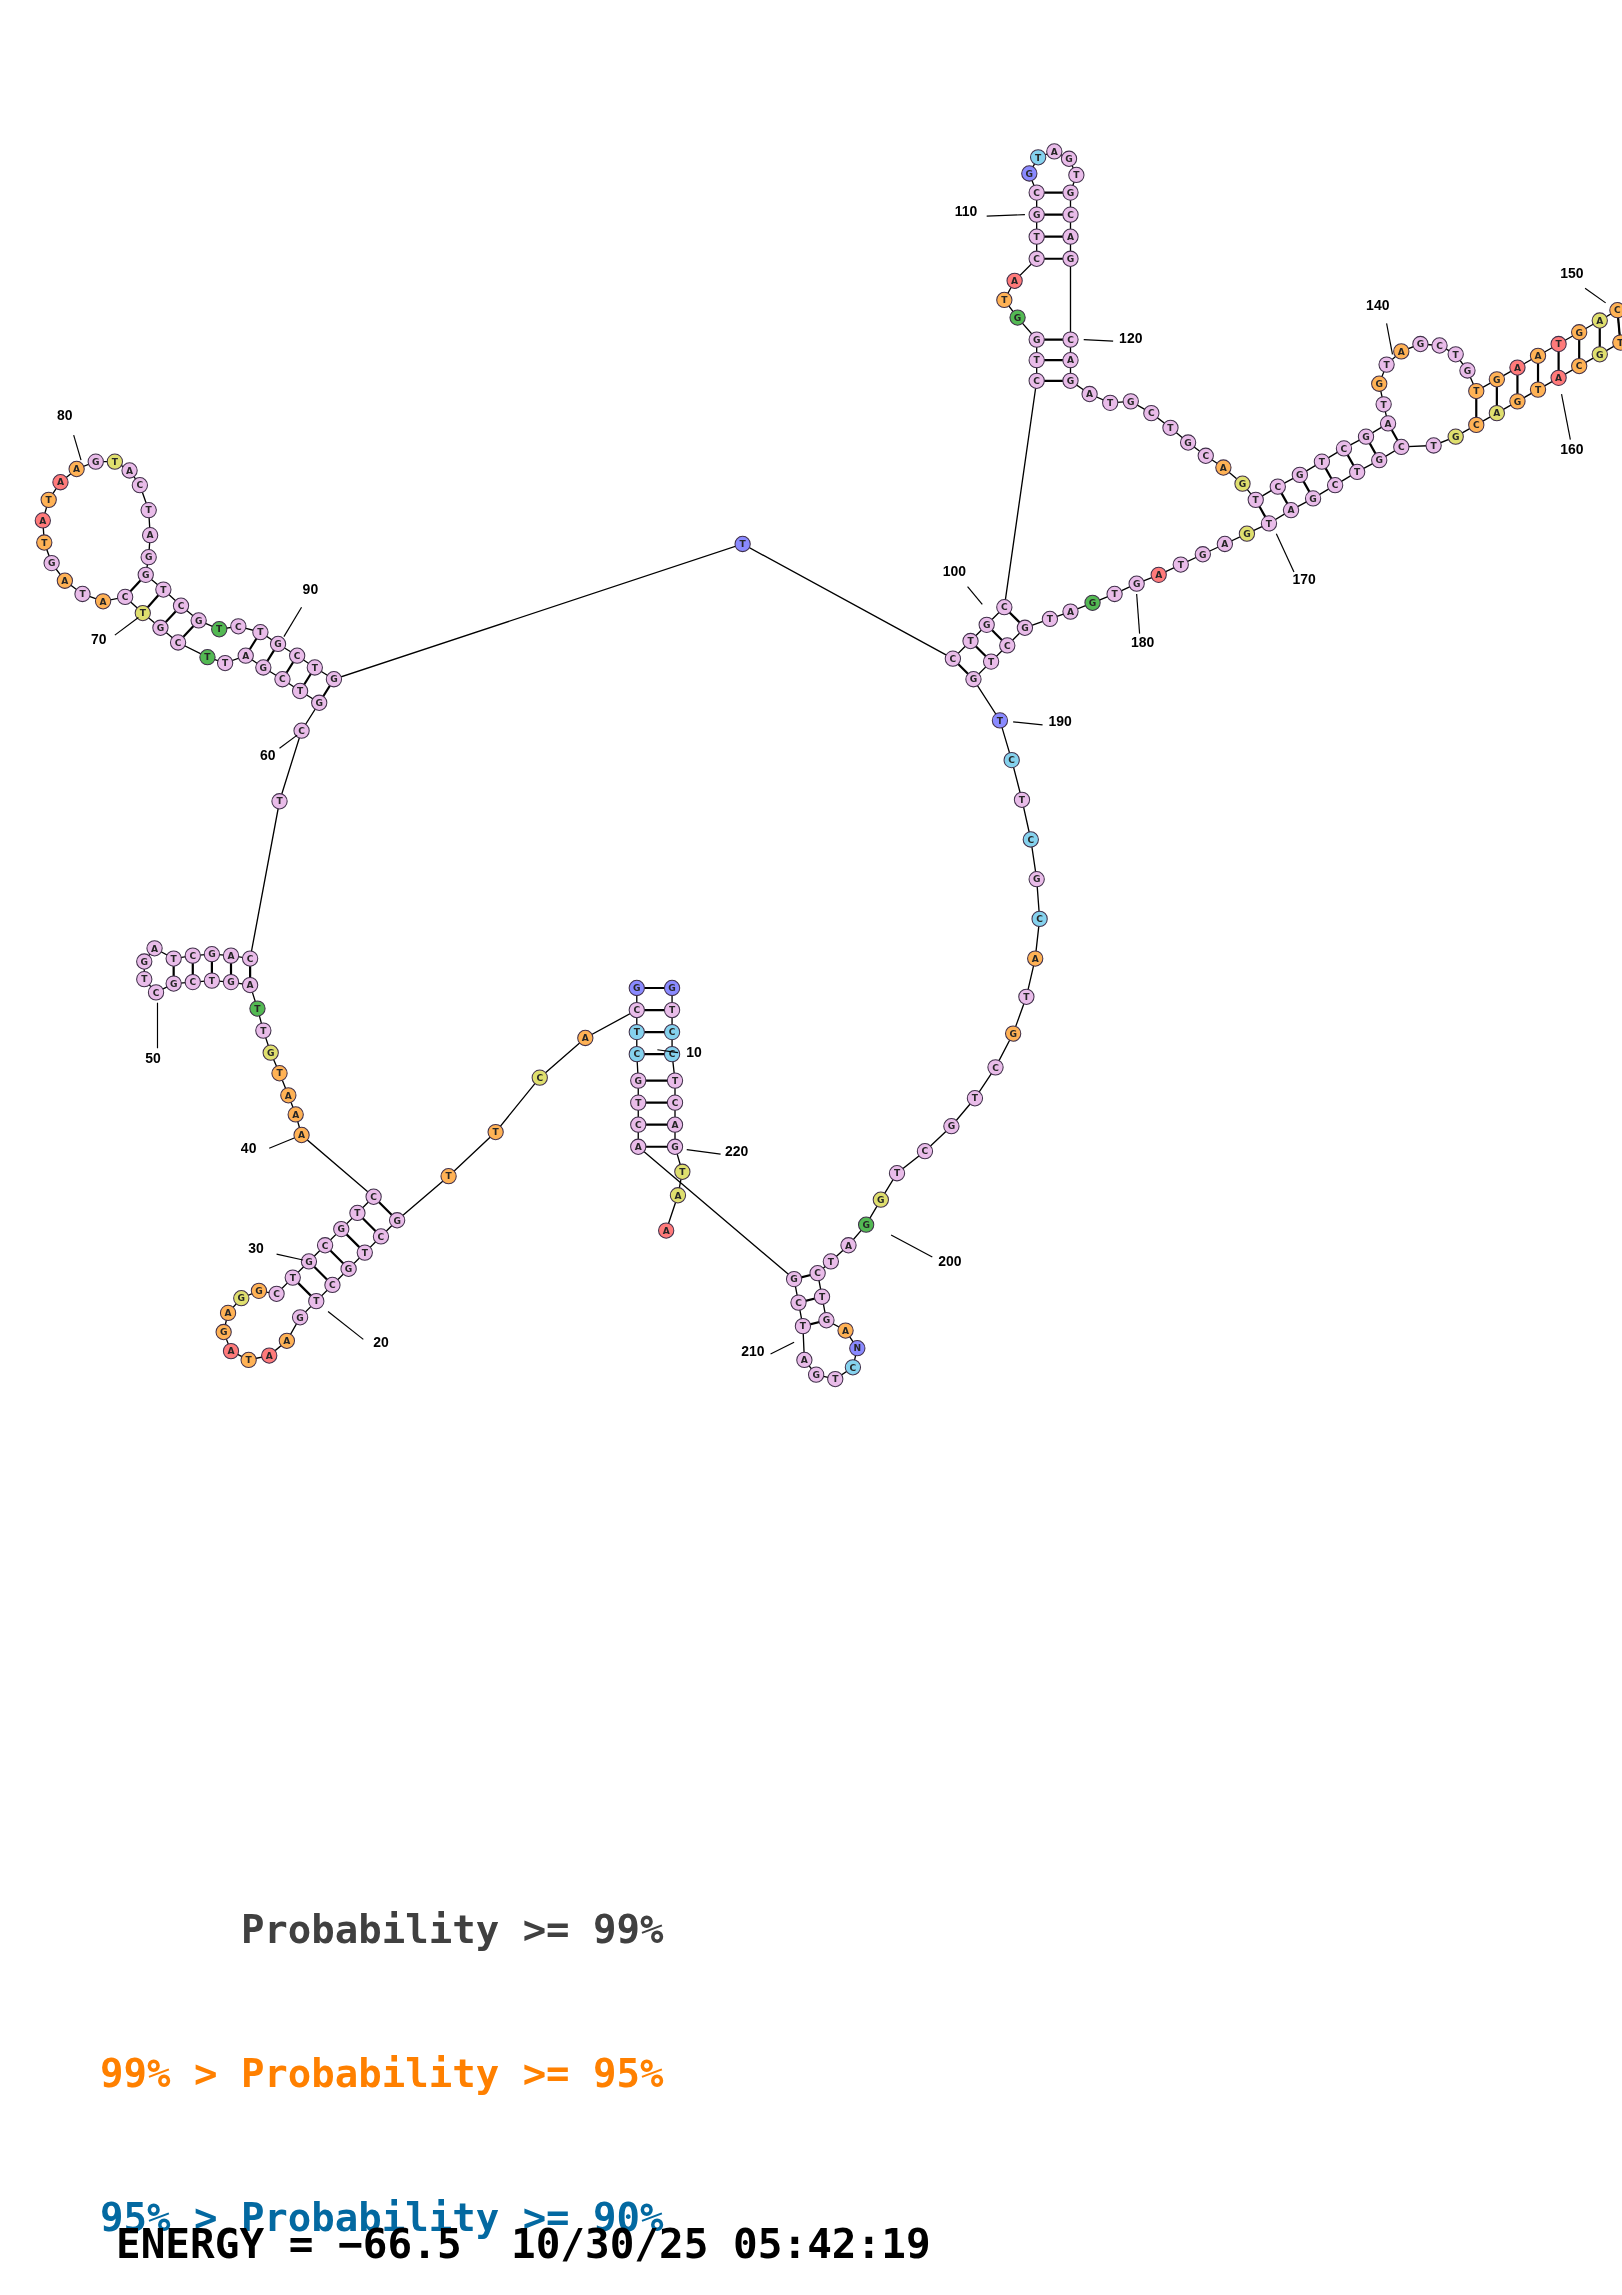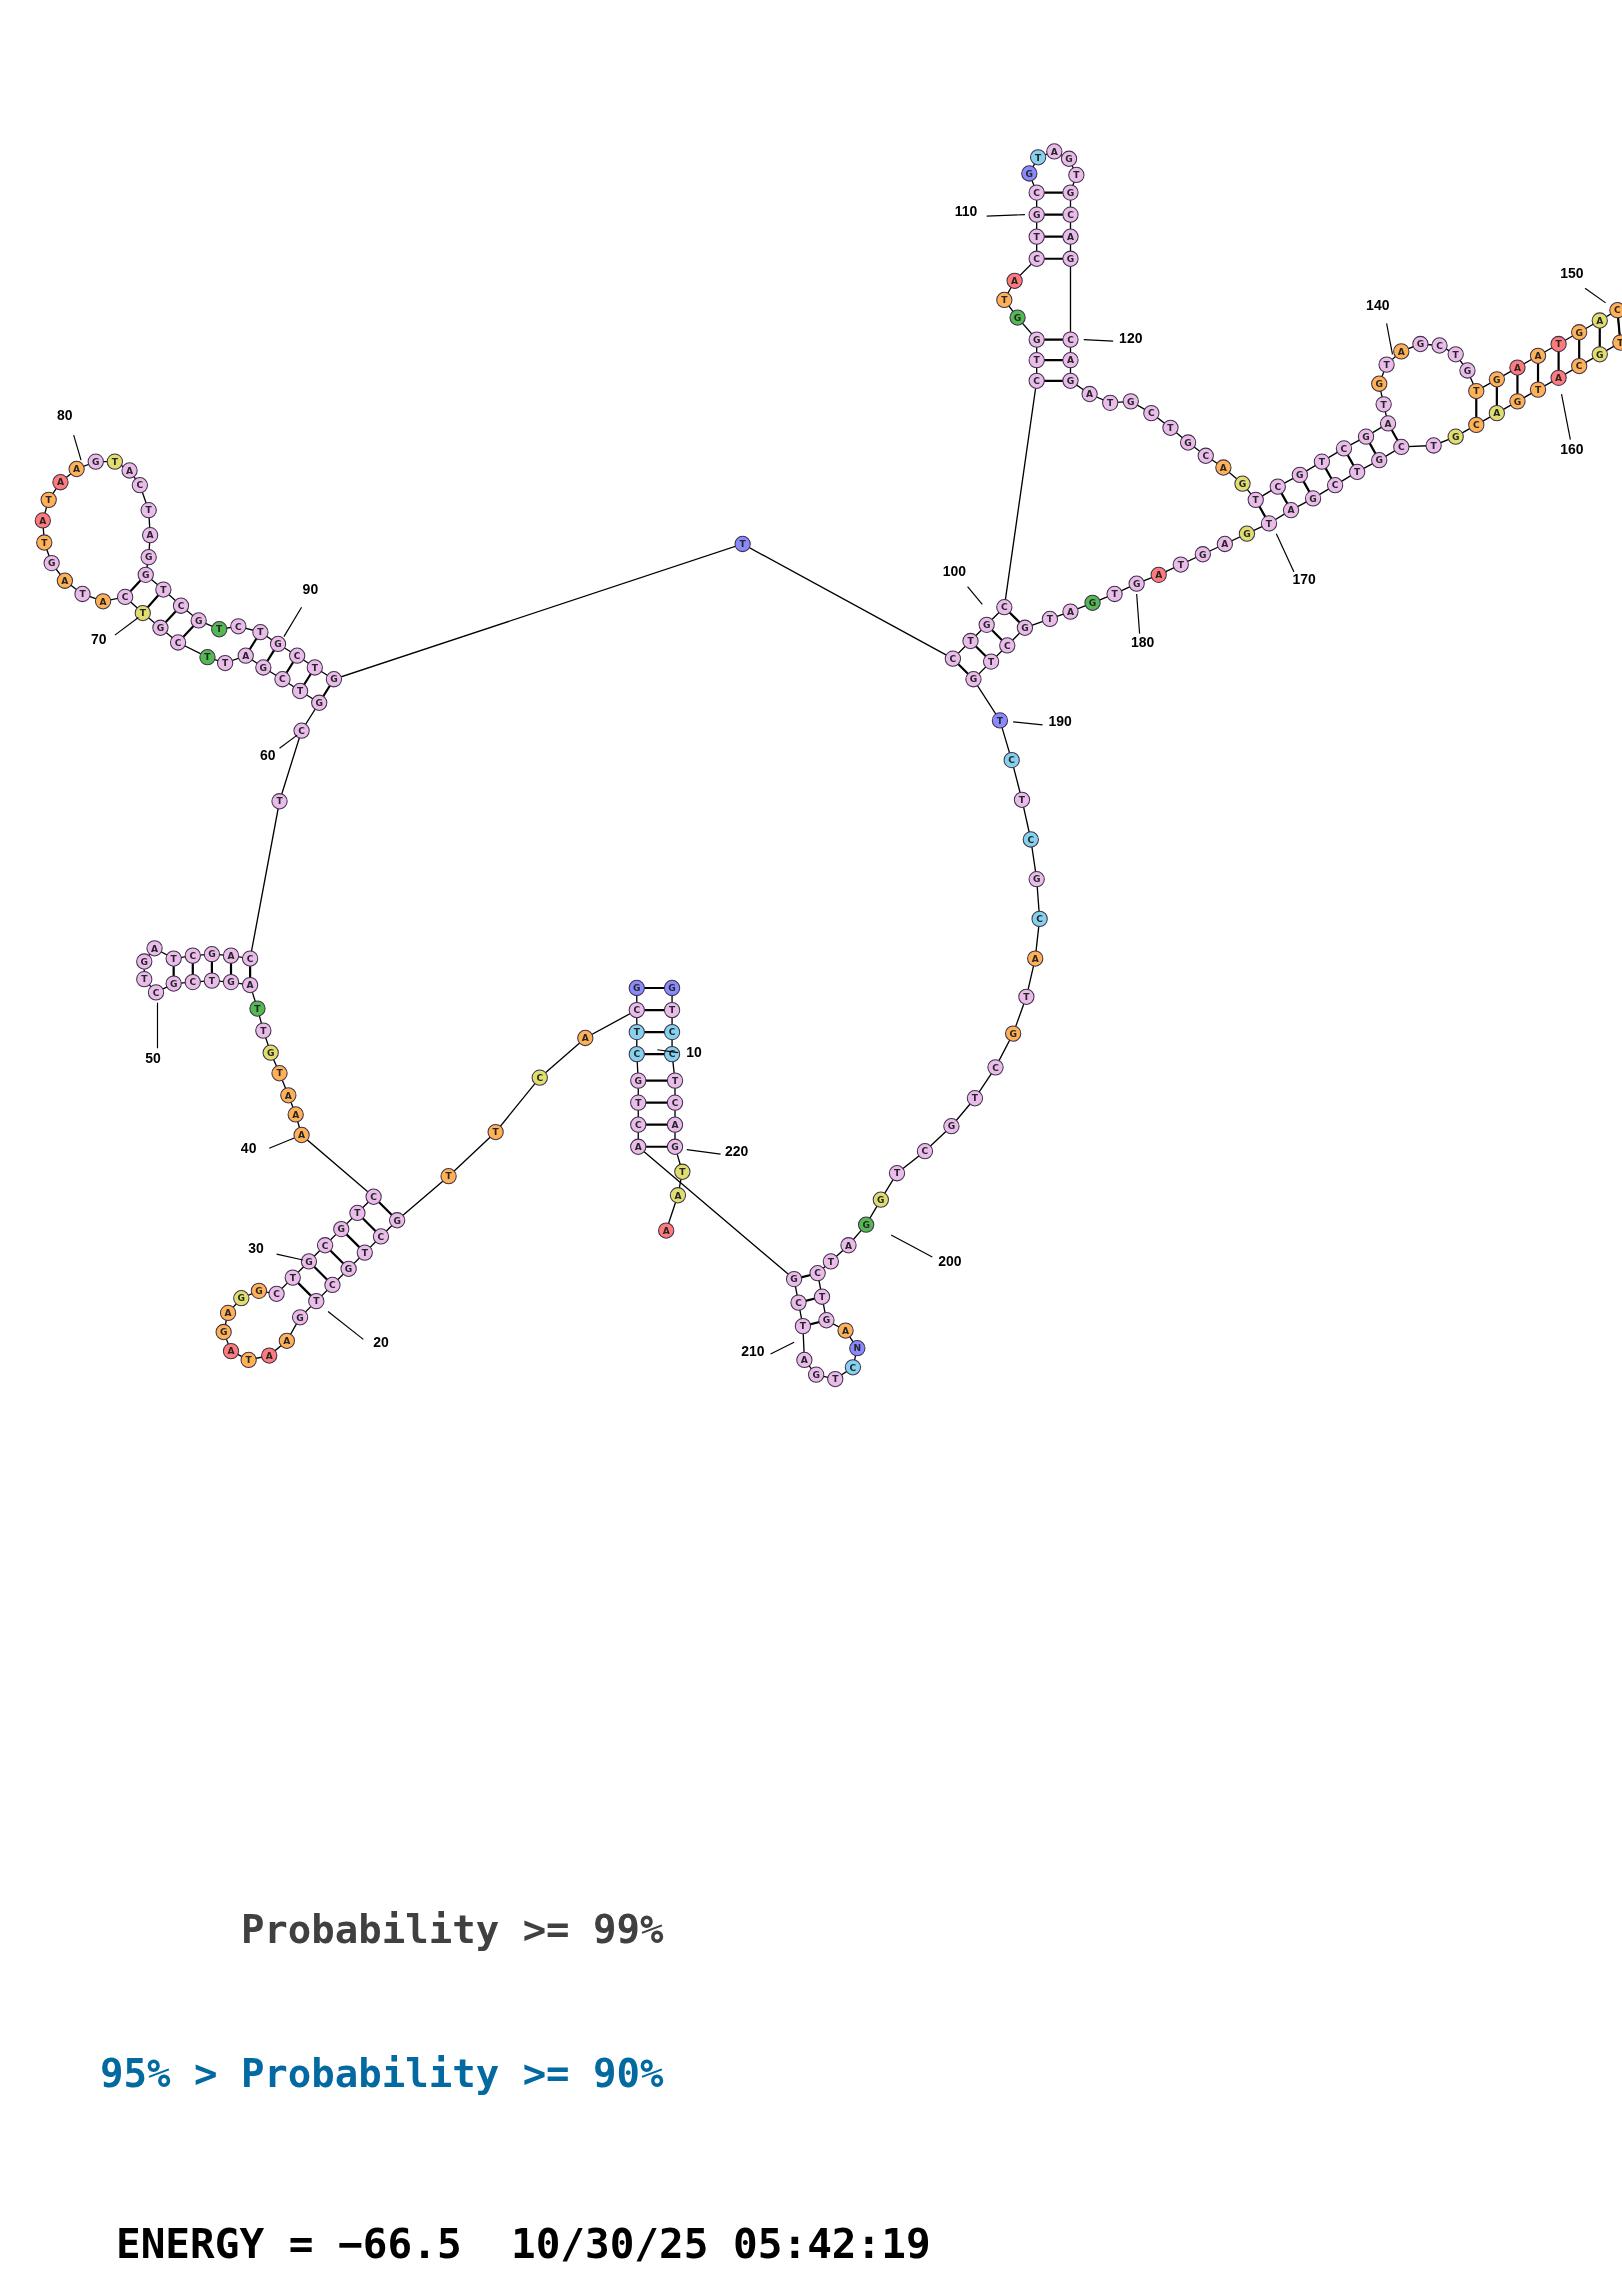--- a/index.html
+++ b/index.html
@@ -579,20 +579,21 @@
       <line x1="634" y1="855" x2="606" y2="840" stroke="#000" stroke-width="0.8"></line>
       <text x="512" y="922">210</text>
       <line x1="524" y1="921" x2="540" y2="913" stroke="#000" stroke-width="0.8"></line>
       <text x="501" y="786">220</text>
       <line x1="490" y1="785" x2="467" y2="782" stroke="#000" stroke-width="0.8"></line>
     </g>
   </svg>
 
 <div class="legend">
   <div class="legend-line" style="color: #404040;">      Probability &gt;= 99%</div>
+  <div class="legend-line" style="color: rgb(255, 128, 0);">99% &gt; Probability &gt;= 95%</div>
   <div class="legend-line" style="color: #0369a1;">95% &gt; Probability &gt;= 90%</div>
   
   
   
   
   
 </div>
 
 <div class="energy">ENERGY = −66.5  10/30/25 05:42:19</div>
 

